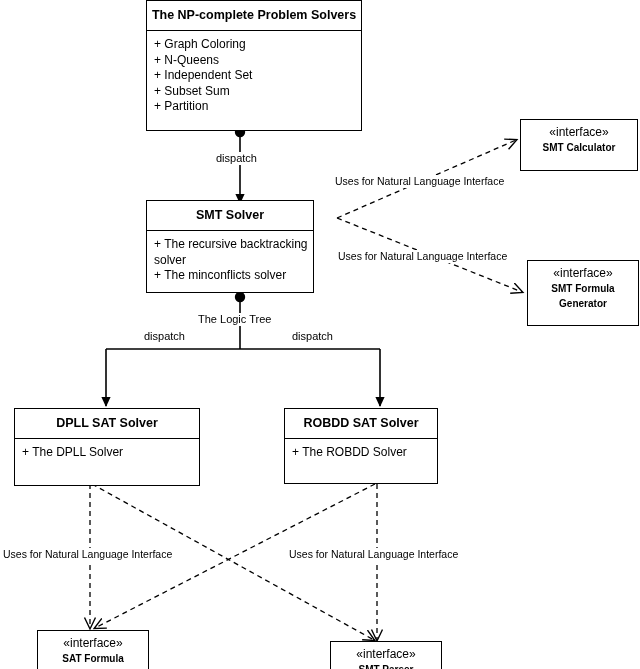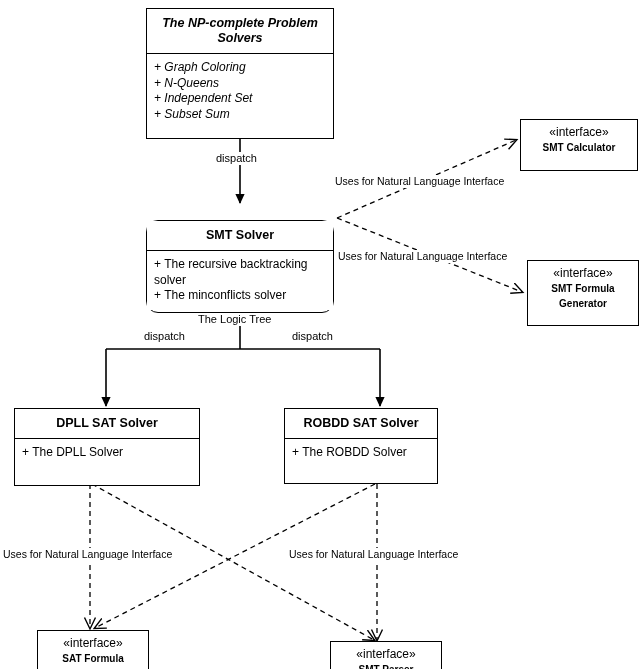--- a/index.html
+++ b/index.html
@@ -142,31 +142,32 @@
 
     <g>
       <line x1="92" y1="484" x2="374" y2="640" stroke="#000" stroke-width="1.3" stroke-dasharray="5,4" marker-end="url(#open-arrow)"></line>
     </g>
 
     <g>
       <line x1="375" y1="484" x2="95" y2="628" stroke="#000" stroke-width="1.3" stroke-dasharray="5,4" marker-end="url(#open-arrow)"></line>
     </g>
   </svg>
 
-  <div class="uml-class" style="left:146px; top:8px; width:188px; height:131px;font-style:italic;">
+  <div class="uml-class" style="left:146px; top:0; width:216px; height:131px;">
     <div class="uml-title">The NP-complete Problem Solvers</div>
     <div class="uml-members">
       <div class="member">+ Graph Coloring</div>
       <div class="member">+ N-Queens</div>
       <div class="member">+ Independent Set</div>
       <div class="member">+ Subset Sum</div>
-    </div>
-  </div>
-
-  <div class="uml-class" style="left:146px; top:220px; width:188px; height:93px;border-radius:12px;">
+      <div class="member">+ Partition</div>
+    </div>
+  </div>
+
+  <div class="uml-class" style="left:146px; top:200px; width:168px; height:93px;">
     <div class="uml-title">SMT Solver</div>
     <div class="uml-members">
       <div class="member">+ The recursive backtracking solver</div>
       <div class="member">+ The minconflicts solver</div>
     </div>
   </div>
 
   <div class="uml-class" style="left:14px; top:408px; width:186px; height:78px;">
     <div class="uml-title">DPLL SAT Solver</div>
     <div class="uml-members">

